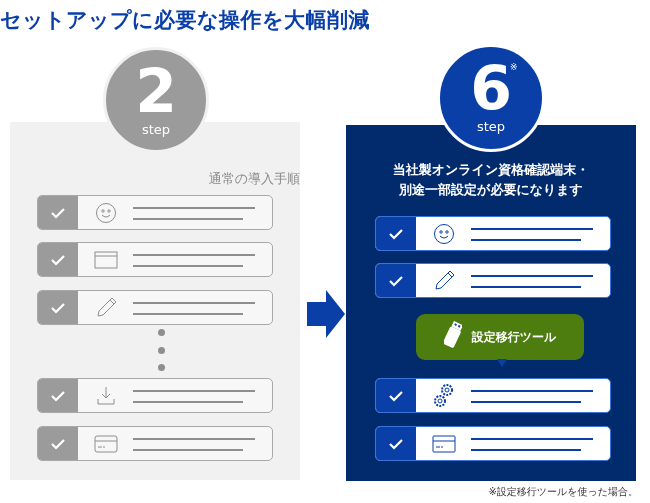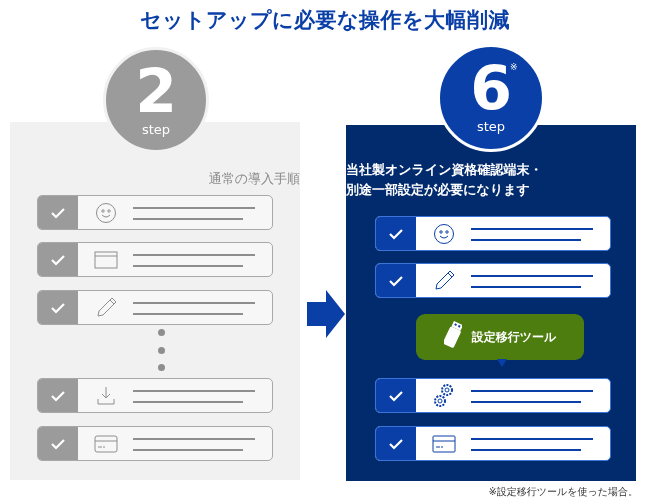--- a/index.html
+++ b/index.html
@@ -1,30 +1,30 @@
 <!DOCTYPE html>
 <html><head>
 <meta charset="utf-8">
 <style>
   * { box-sizing: border-box; margin: 0; padding: 0; }
   body { width: 650px; height: 503px; background: #ffffff; position: relative; overflow: hidden;
          font-family: "DejaVu Sans", sans-serif; }
-  .title { position: absolute; left: 0; top: 6px; width: 650px; text-align: center;
+  .title { position: absolute; left: 0; top: 6px; width: 650px; 
            font-size: 21px; font-weight: bold; color: #0a3fa8; letter-spacing: 0.5px; }
   .panel-left { position: absolute; left: 10px; top: 122px; width: 290px; height: 358px; background: #f1f1f1; }
   .panel-right { position: absolute; left: 346px; top: 125px; width: 290px; height: 356px; background: #022b6e; }
   .circle { position: absolute; border-radius: 50%; text-align: center; color: #fff; }
   .circle-left { left: 103px; top: 47px; width: 106px; height: 106px; background: #9b9b9b; border: 3px solid #f1f1f1; }
   .circle-right { left: 437px; top: 44px; width: 108px; height: 108px; background: #0a3fa8; border: 3px solid #fff; }
   .circle .num { position: absolute; left: 0; right: 0; top: 8px; font-size: 60px; font-weight: bold; line-height: 66px; }
   .circle .step { position: absolute; left: 0; right: 0; top: 70px; font-size: 13px; line-height: 20px; }
   .note-mark { position: absolute; left: 510px; top: 62px; font-size: 9px; color: #ffffff; }
   .left-heading { position: absolute; left: 10px; top: 170px; width: 290px; text-align: right;
                   font-size: 13px; font-weight: normal; color: #888; }
-  .right-heading { position: absolute; left: 346px; top: 160px; width: 290px; text-align: left;
+  .right-heading { position: absolute; left: 346px; top: 160px; width: 290px; text-align: center;
                    font-size: 13px; font-weight: bold; color: #fff; line-height: 20px; }
   .card { position: absolute; height: 35px; border-radius: 5px; overflow: hidden; display: flex; }
   .card-left { left: 37px; width: 236px; border: 1px solid #a8a8a8; background: #f7f7f7; }
   .card-right { left: 375px; width: 236px; background: #fff; border: 1px solid #3a74d6; }
   .card .chk { width: 40px; height: 100%; display: flex; align-items: center; justify-content: center; }
   .card-left .chk { background: #9b9b9b; }
   .card-right .chk { background: #0a3fa8; }
   .card .ico { width: 55px; height: 100%; display: flex; align-items: center; justify-content: center; }
   .card .lines { flex: 1; position: relative; }
   .card .lines .l1 { position: absolute; left: 0; top: 11px; width: 122px; height: 2px; }

